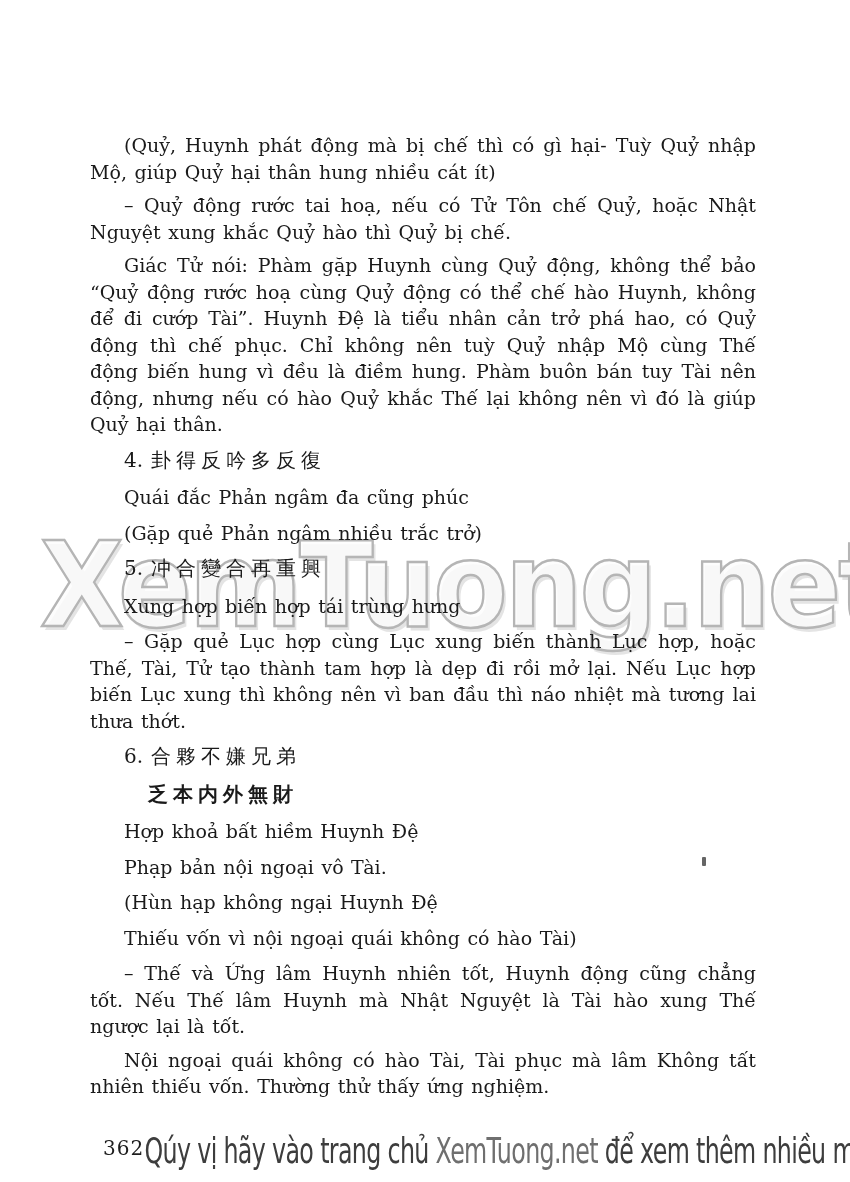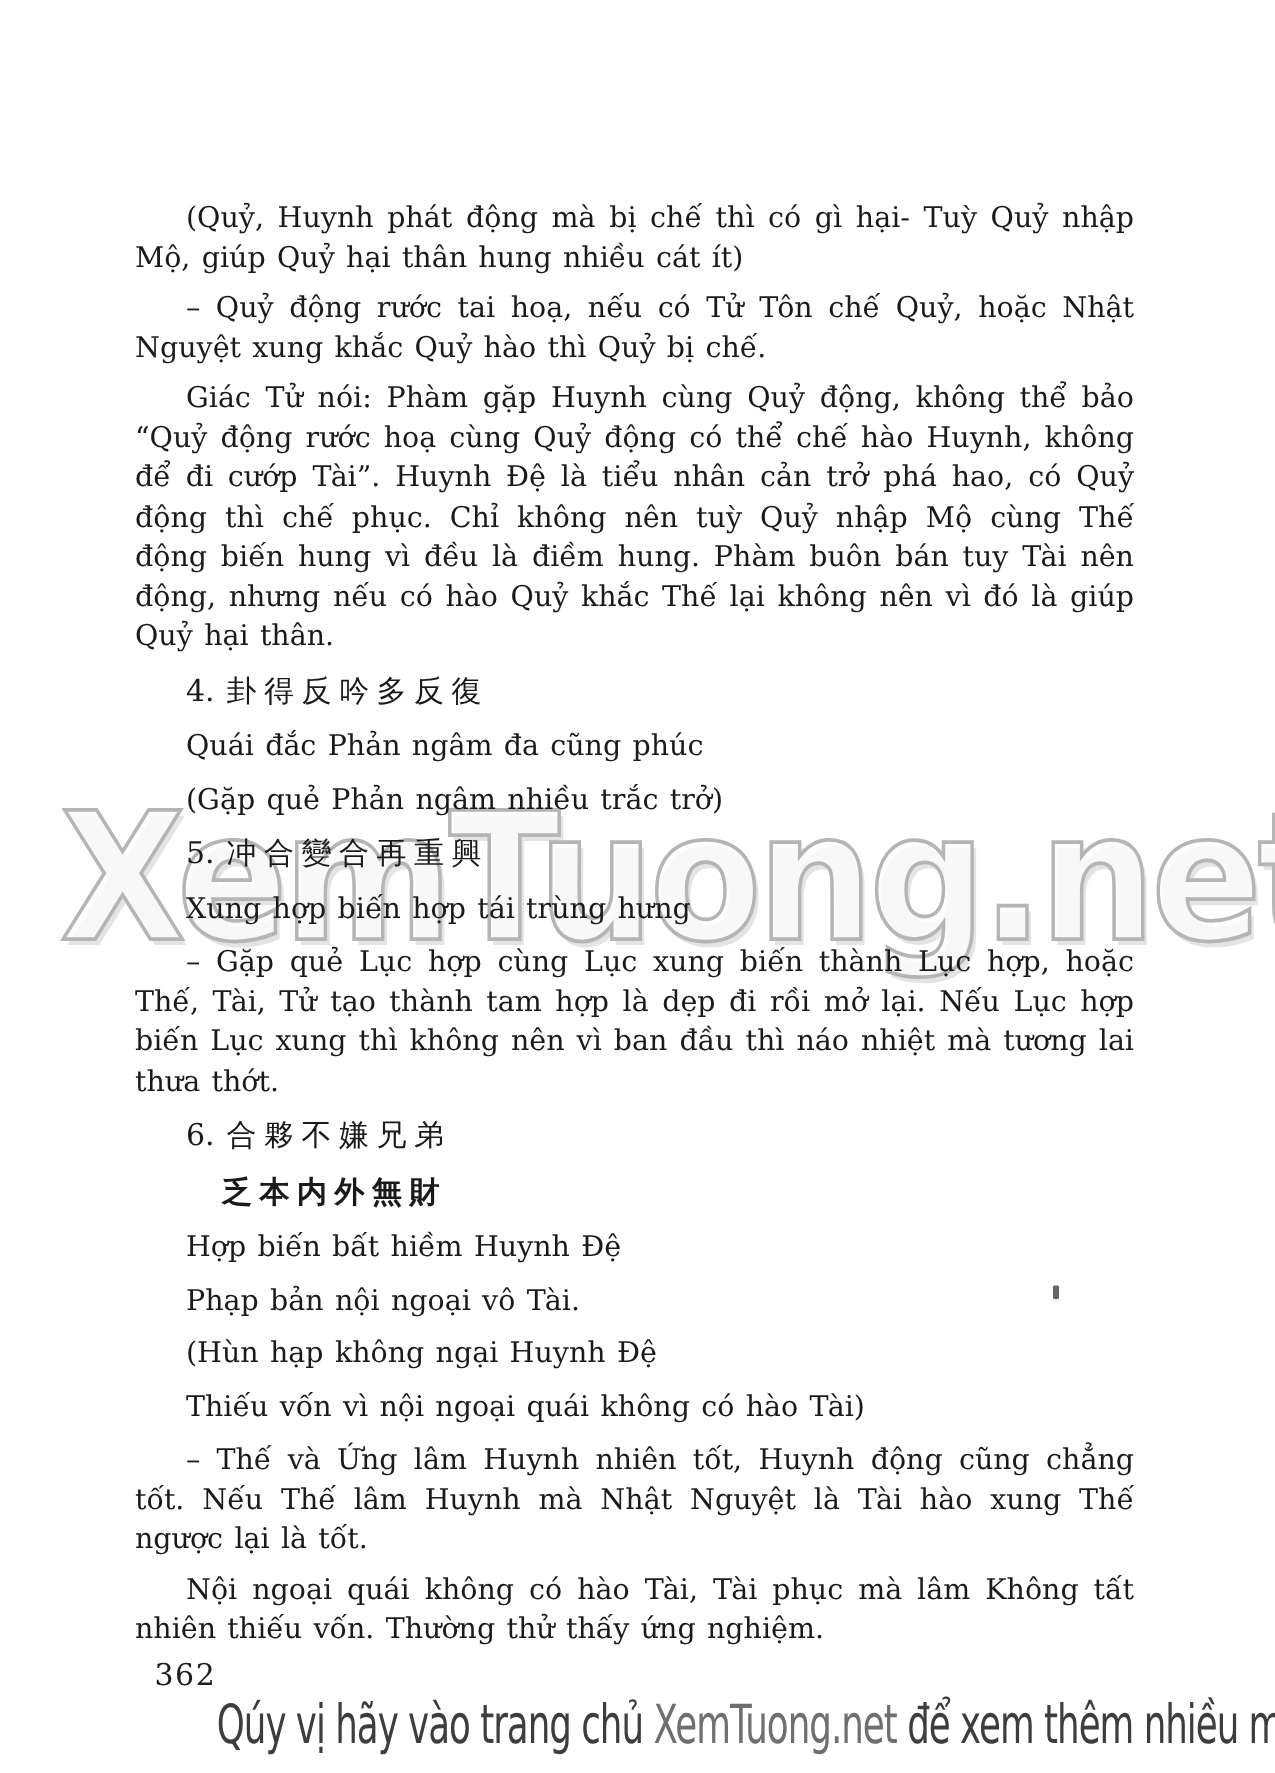--- a/index.html
+++ b/index.html
@@ -25,21 +25,21 @@
   .para{text-align:justify;text-indent:34px;margin:0 0 7px 0;}
   .vline{text-indent:34px;margin:0 0 9px 0;}
   .cn-heading{margin:9px 0 11px 0;font-weight:normal;font-size:20px;text-indent:34px;}
   .cn-heading .cn{letter-spacing:5px;}
   .cn-heading.sub{text-indent:58px;font-weight:bold;}
   .speck{
     position:absolute;left:702px;top:857px;width:4px;height:9px;z-index:2;
     background:#4a4a4a;border-radius:1px;opacity:.85;
   }
   .page-number{
-    position:absolute;left:103px;top:1104px;z-index:2;
+    position:absolute;left:103px;top:1136px;z-index:2;
     font-size:20px;letter-spacing:1px;color:#1d1d1d;
   }
   .footer{
     position:absolute;left:0;top:1130px;width:850px;z-index:2;
     text-align:center;white-space:nowrap;
     font-family:"DejaVu Sans","Liberation Sans",sans-serif;
     font-size:36px;letter-spacing:-1px;color:#3d3d3d;
     transform:scaleX(0.66);transform-origin:center;
   }
   .footer .flink{color:#6f6f6f;}
@@ -55,21 +55,21 @@
       <div class="para">– Quỷ động rước tai hoạ, nếu có Tử Tôn chế Quỷ, hoặc Nhật Nguyệt xung khắc Quỷ hào thì Quỷ bị chế.</div>
       <div class="para">Giác Tử nói: Phàm gặp Huynh cùng Quỷ động, không thể bảo “Quỷ động rước hoạ cùng Quỷ động có thể chế hào Huynh, không để đi cướp Tài”. Huynh Đệ là tiểu nhân cản trở phá hao, có Quỷ động thì chế phục. Chỉ không nên tuỳ Quỷ nhập Mộ cùng Thế động biến hung vì đều là điềm hung. Phàm buôn bán tuy Tài nên động, nhưng nếu có hào Quỷ khắc Thế lại không nên vì đó là giúp Quỷ hại thân.</div>
       <div class="cn-heading"><span class="num">4. </span><span class="cn">卦得反吟多反復</span></div>
       <div class="vline">Quái đắc Phản ngâm đa cũng phúc</div>
       <div class="vline">(Gặp quẻ Phản ngâm nhiều trắc trở)</div>
       <div class="cn-heading"><span class="num">5. </span><span class="cn">冲合變合再重興</span></div>
       <div class="vline">Xung hợp biến hợp tái trùng hưng</div>
       <div class="para">– Gặp quẻ Lục hợp cùng Lục xung biến thành Lục hợp, hoặc Thế, Tài, Tử tạo thành tam hợp là dẹp đi rồi mở lại. Nếu Lục hợp biến Lục xung thì không nên vì ban đầu thì náo nhiệt mà tương lai thưa thớt.</div>
       <div class="cn-heading"><span class="num">6. </span><span class="cn">合夥不嫌兄弟</span></div>
       <div class="cn-heading sub"><span class="cn">乏本内外無財</span></div>
-      <div class="vline">Hợp biến bất hiềm Huynh Đệ</div>
+      <div class="vline">Hợp khoả bất hiềm Huynh Đệ</div>
       <div class="vline">Phạp bản nội ngoại vô Tài.</div>
       <div class="vline">(Hùn hạp không ngại Huynh Đệ</div>
       <div class="vline">Thiếu vốn vì nội ngoại quái không có hào Tài)</div>
       <div class="para">– Thế và Ứng lâm Huynh nhiên tốt, Huynh động cũng chẳng tốt. Nếu Thế lâm Huynh mà Nhật Nguyệt là Tài hào xung Thế ngược lại là tốt.</div>
       <div class="para">Nội ngoại quái không có hào Tài, Tài phục mà lâm Không tất nhiên thiếu vốn. Thường thử thấy ứng nghiệm.</div>
     </div>
 
   <div class="speck"></div>
 
   <div class="page-number">362</div>

